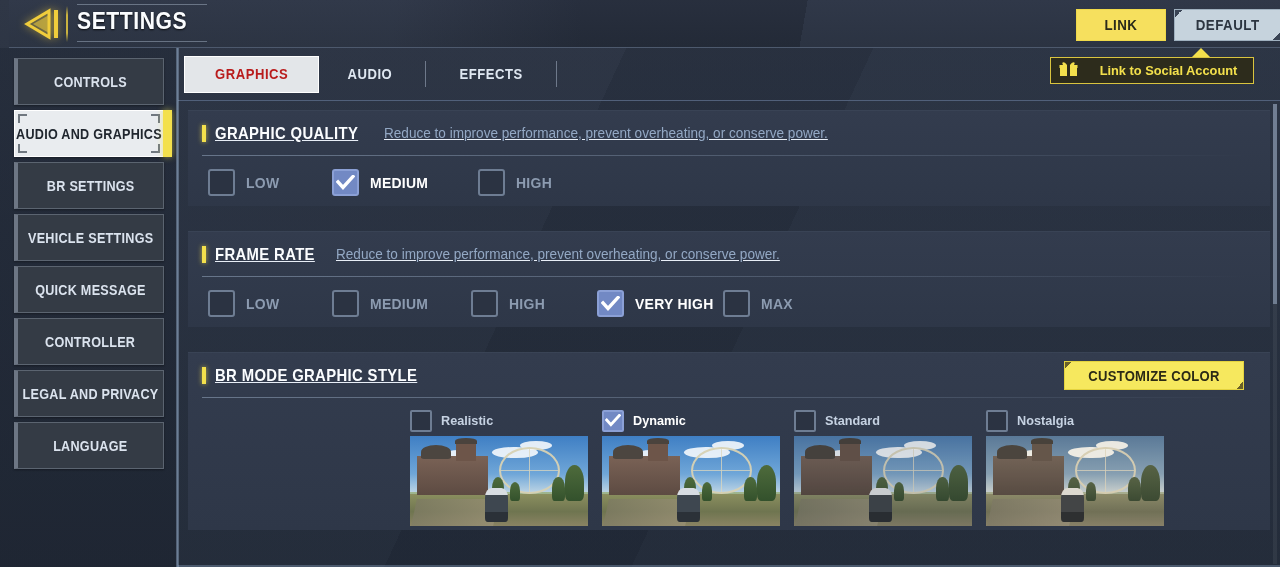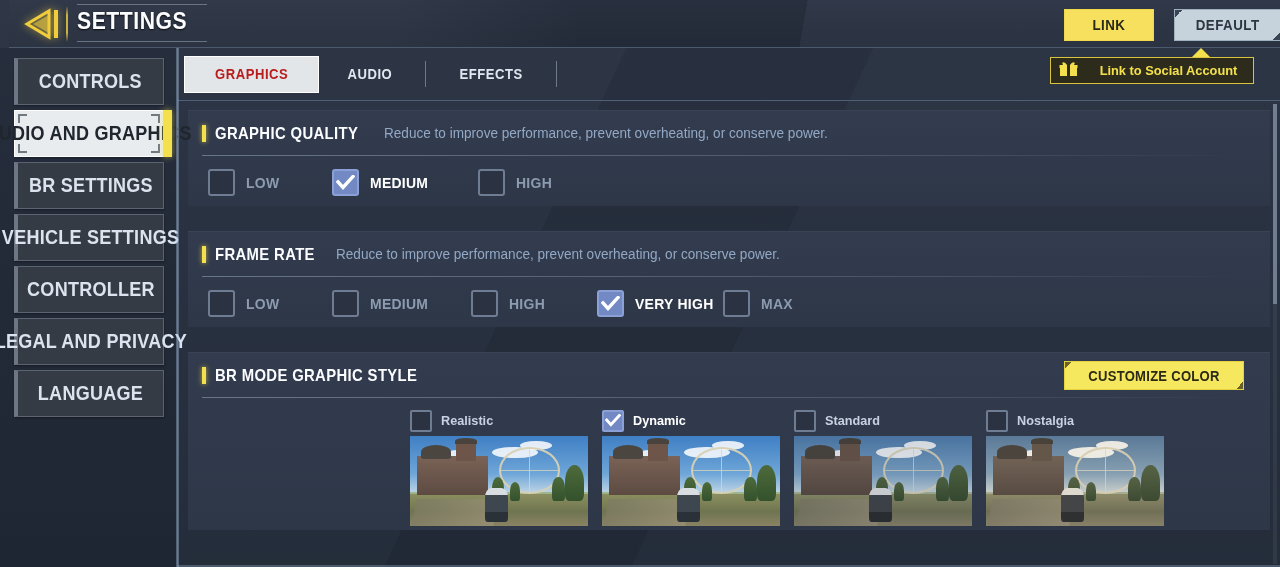--- a/index.html
+++ b/index.html
@@ -43,21 +43,21 @@
   #settings-title{
     position:absolute; left:68px; top:8px;
     font-size:23px; font-weight:700; letter-spacing:.6px;
     color:#fbfdff;
     transform:scaleX(.92); transform-origin:left center;
     text-shadow:0 1px 2px rgba(0,0,0,.8);
   }
   .title-rule{ position:absolute; height:1px; background:rgba(200,215,235,.38); }
 
   
-  #topright{ position:absolute; right:8px; top:9px; display:flex; align-items:flex-start; gap:16px; }
+  #topright{ position:absolute; right:8px; top:9px; display:flex; align-items:flex-start; gap:4px; }
   .tr-btn{
     height:32px; min-width:90px; padding:0 18px;
     display:flex; align-items:center; justify-content:center;
     font-size:14.5px; font-weight:700; letter-spacing:.5px;
     transform:none; cursor:pointer; position:relative;
   }
   .tr-btn span{ transform:scaleX(.92); display:block; }
   .tr-link{ background:#f6e05e; color:#2a2a1a; border:1px solid #efd94a; }
   .tr-default{ background:#c6d3dd; color:#2c3540; border:1px solid #9fb0bf; margin-left:4px;}
   .notch-tl{ position:absolute; left:0; top:0; width:7px;height:7px;
@@ -73,21 +73,21 @@
     padding:5px 0 0 0;
   }
   #sidebar .rail{ position:absolute; right:0; top:0; width:1px; height:100%;
      background:rgba(150,175,205,.35); }
   .side-item{
     position:relative; margin:5px auto; width:150px; height:47px;
     display:flex; align-items:center; justify-content:center;
     background:#343b45;
     border:1px solid #5b6470;
     border-left:4px solid #6d7684;
-    color:#dbe3ee; font-size:20px; font-weight:700; letter-spacing:.3px;
+    color:#dbe3ee; font-size:14px; font-weight:700; letter-spacing:.3px;
     cursor:pointer;
     box-shadow:0 1px 2px rgba(0,0,0,.35);
   }
   .side-item span{ transform:scaleX(.9); display:block; white-space:nowrap; }
   .side-item.active{
     background:#e9ecef; color:#20262e; border:1px solid #ffffff; border-left:1px solid #ffffff;
   }
   .side-item.active .accent{
     position:absolute; right:-9px; top:-1px; width:9px; height:47px; background:#f3e04c;
     box-shadow:0 0 6px rgba(243,224,76,.55);
@@ -139,20 +139,21 @@
 
   
   .card{
     position:absolute; left:10px; width:1082px;
     background:linear-gradient(180deg,#333c4e 0%,#2e3748 100%);
     border-top:1px solid rgba(160,180,205,.10);
   }
   .card-head{
     height:44px; display:flex; align-items:center; padding-left:14px;
     position:relative;
+    text-decoration:underline;
   }
   .ybar{ width:4px; height:17px; background:#f3e04c; margin-right:9px;
     box-shadow:0 0 5px rgba(243,224,76,.7); flex:0 0 auto;}
   .card-title{ font-size:16.5px; font-weight:700; letter-spacing:.4px; color:#fbfdff;
     transform:scaleX(.9); transform-origin:left center; white-space:nowrap;}
   .card-sub{ font-size:14px; color:#93a8c4; margin-left:10px; white-space:nowrap;
     transform:scaleX(.97); transform-origin:left center; }
   .card-rule{
     position:absolute; left:14px; right:22px; top:44px; height:1px;
     background:linear-gradient(90deg,rgba(170,190,215,.45),rgba(170,190,215,.18) 70%,rgba(170,190,215,0));
@@ -289,20 +290,23 @@
     <span>AUDIO AND GRAPHICS</span>
     <div class="accent"></div>
   </div>
   <div class="side-item">
     <span>BR SETTINGS</span>
   </div>
   <div class="side-item">
     <span>VEHICLE SETTINGS</span>
   </div>
   <div class="side-item">
+    <span>QUICK MESSAGE</span>
+  </div>
+  <div class="side-item">
     <span>CONTROLLER</span>
   </div>
   <div class="side-item">
     <span>LEGAL AND PRIVACY</span>
   </div>
   <div class="side-item">
     <span>LANGUAGE</span>
   </div>
 </div>
 

